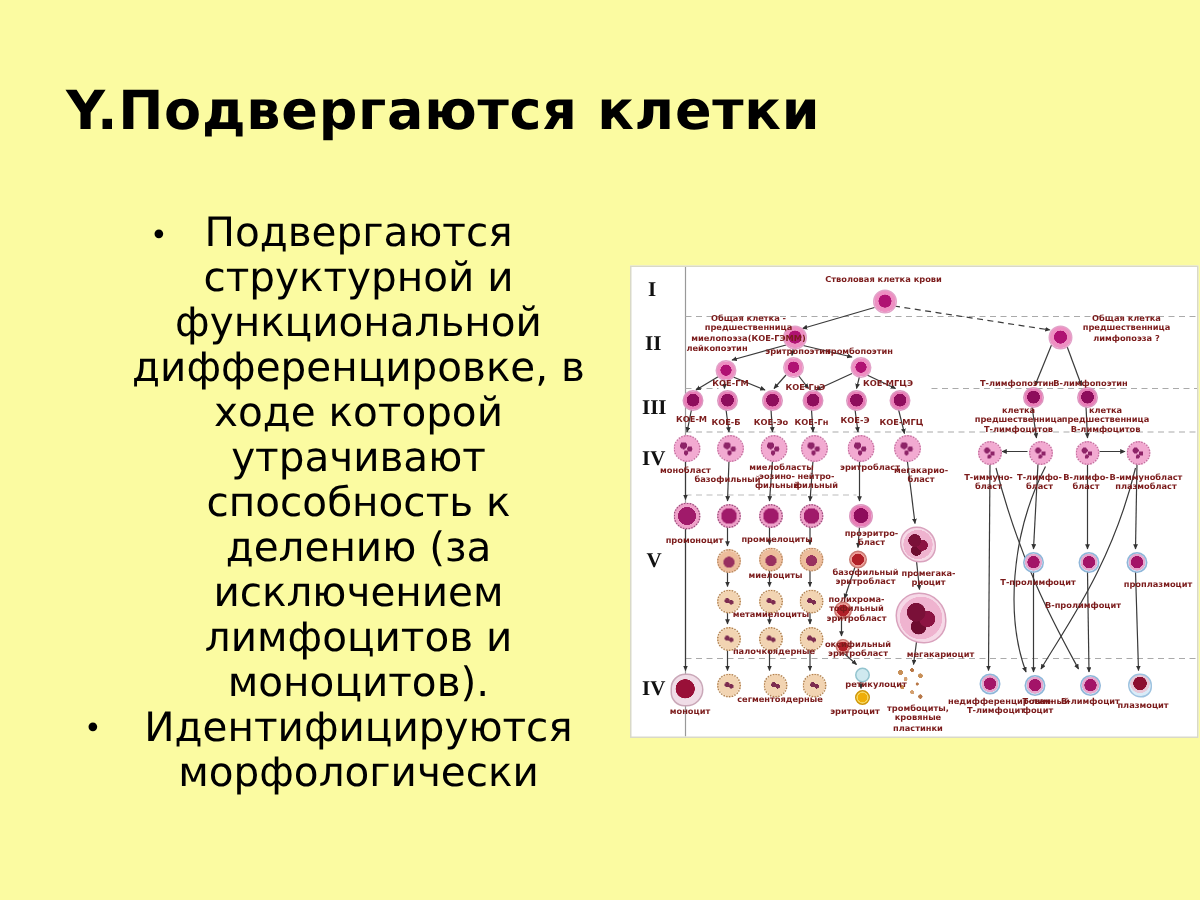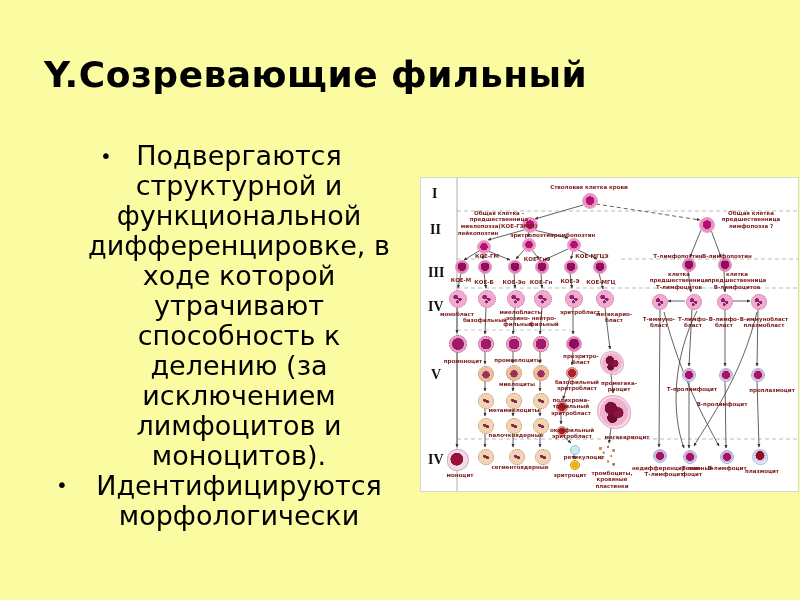--- a/index.html
+++ b/index.html
@@ -36,21 +36,21 @@
     radial-gradient(circle at 35% 35%,#d4a070 0 6%,rgba(0,0,0,0) 7%),
     radial-gradient(circle at 70% 50%,#b87848 0 5%,rgba(0,0,0,0) 6%),
     radial-gradient(circle at 25% 60%,#c89058 0 6%,rgba(0,0,0,0) 7%),
     radial-gradient(circle at 55% 75%,#d4a070 0 6%,rgba(0,0,0,0) 7%),
     radial-gradient(circle at 80% 88%,#b87848 0 5%,rgba(0,0,0,0) 6%)}
 </style>
 </head>
 <body>
 
 <div class="slide">
-  <div class="title">Y.Созревающие фильный</div>
+  <div class="title">Y.Подвергаются клетки</div>
 
   <span class="bdot bdot1">•</span>
   <span class="bdot bdot2">•</span>
 
   <div class="bullets">
     <div class="bi">Подвергаются
 структурной и
 функциональной
 дифференцировке, в
 ходе которой

